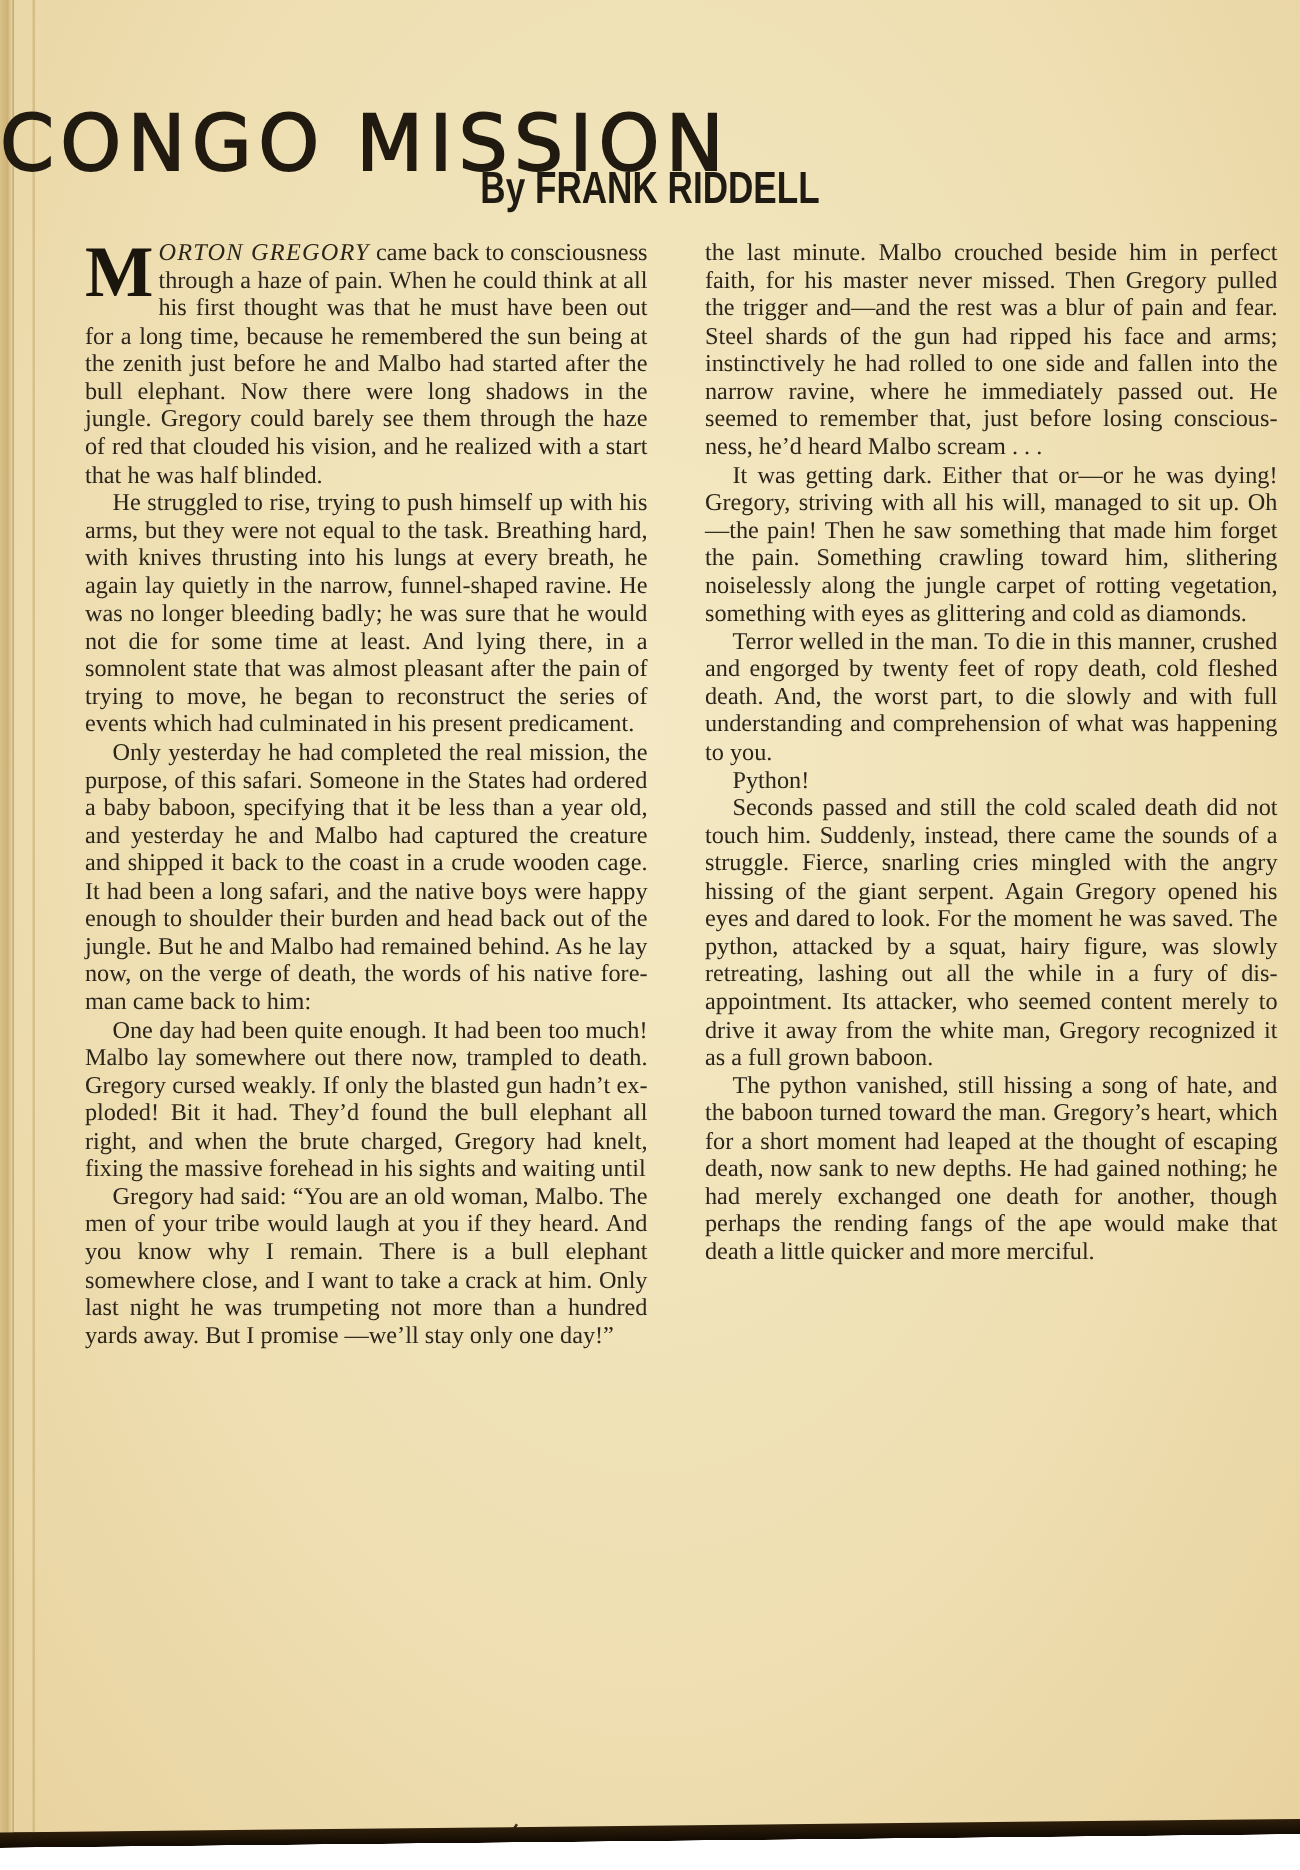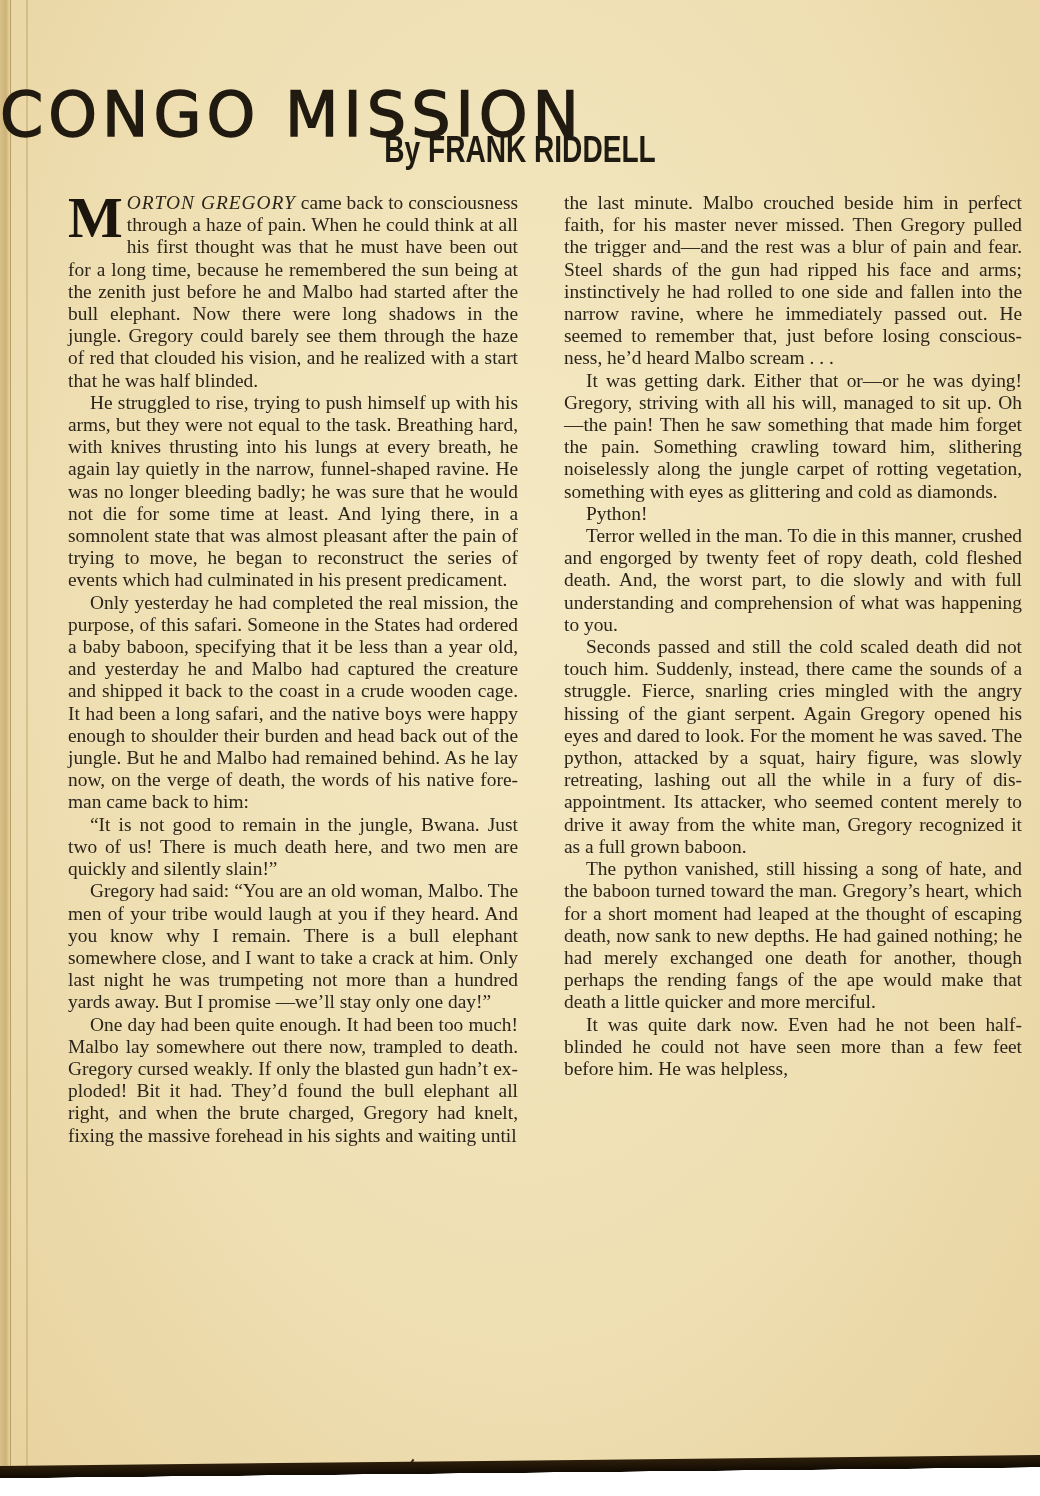--- a/index.html
+++ b/index.html
@@ -82,30 +82,28 @@
   <div class="spine"></div>
   <div class="spine2"></div>
 
   <h1 class="title">CONGO MISSION</h1>
   <div class="byline">By FRANK RIDDELL</div>
 
   <div class="col left">
     <p class="first"><span class="dropcap">M</span><span class="lead-caps">ORTON GREGORY</span><span> came back to consciousness through a haze of pain. When he could think at all his first thought was that he must have been out for a long time, because he remembered the sun being at the zenith just before he and Malbo had started after the bull elephant. Now there were long shadows in the jungle. Gregory could barely see them through the haze of red that clouded his vision, and he realized with a start that he was half blinded.</span></p>
     <p>He struggled to rise, trying to push him­self up with his arms, but they were not equal to the task. Breathing hard, with knives thrusting into his lungs at every breath, he again lay quietly in the narrow, funnel-shaped ravine. He was no longer bleeding badly; he was sure that he would not die for some time at least. And lying there, in a somnolent state that was almost pleasant after the pain of trying to move, he began to reconstruct the series of events which had culminated in his present predicament.</p>
     <p>Only yesterday he had completed the real mission, the purpose, of this safari. Someone in the States had ordered a baby baboon, specifying that it be less than a year old, and yesterday he and Malbo had captured the creature and shipped it back to the coast in a crude wooden cage. It had been a long safari, and the native boys were happy enough to shoulder their burden and head back out of the jungle. But he and Malbo had remained behind. As he lay now, on the verge of death, the words of his native fore­man came back to him:</p>
-    <p>“It is not good to remain in the jungle, Bwana. Just two of us! There is much death here, and two men are quickly and silently slain!”</p>
+    <p>One day had been quite enough. It had been too much! Malbo lay somewhere out there now, trampled to death. Gregory cursed weakly. If only the blasted gun hadn’t ex­ploded! Bit it had. They’d found the bull elephant all right, and when the brute charged, Gregory had knelt, fixing the mas­sive forehead in his sights and waiting until</p>
     <p>Gregory had said: “You are an old woman, Malbo. The men of your tribe would laugh at you if they heard. And you know why I remain. There is a bull elephant somewhere close, and I want to take a crack at him. Only last night he was trumpeting not more than a hundred yards away. But I promise —we’ll stay only one day!”</p>
-    <p>One day had been quite enough. It had been too much! Malbo lay somewhere out there now, trampled to death. Gregory cursed weakly. If only the blasted gun hadn’t ex­ploded! Bit it had. They’d found the bull elephant all right, and when the brute charged, Gregory had knelt, fixing the mas­sive forehead in his sights and waiting until</p>
   </div>
 
   <div class="col right">
     <p class="first">the last minute. Malbo crouched beside him in perfect faith, for his master never missed. Then Gregory pulled the trigger and—and the rest was a blur of pain and fear. Steel shards of the gun had ripped his face and arms; instinctively he had rolled to one side and fallen into the narrow ravine, where he immediately passed out. He seemed to re­member that, just before losing conscious­ness, he’d heard Malbo scream . . .</p>
     <p>It was getting dark. Either that or—or he was dying! Gregory, striving with all his will, managed to sit up. Oh—the pain! Then he saw something that made him forget the pain. Something crawling toward him, slither­ing noiselessly along the jungle carpet of rotting vegetation, something with eyes as glittering and cold as diamonds.</p>
+    <p>Terror welled in the man. To die in this manner, crushed and engorged by twenty feet of ropy death, cold fleshed death. And, the worst part, to die slowly and with full understanding and comprehension of what was happening to you.</p>
     <p>Python!</p>
-    <p>Terror welled in the man. To die in this manner, crushed and engorged by twenty feet of ropy death, cold fleshed death. And, the worst part, to die slowly and with full understanding and comprehension of what was happening to you.</p>
     <p>Seconds passed and still the cold scaled death did not touch him. Suddenly, instead, there came the sounds of a struggle. Fierce, snarling cries mingled with the angry hissing of the giant serpent. Again Gregory opened his eyes and dared to look. For the moment he was saved. The python, attacked by a squat, hairy figure, was slowly retreating, lashing out all the while in a fury of dis­appointment. Its attacker, who seemed con­tent merely to drive it away from the white man, Gregory recognized it as a full grown baboon.</p>
     <p>The python vanished, still hissing a song of hate, and the baboon turned toward the man. Gregory’s heart, which for a short mo­ment had leaped at the thought of escaping death, now sank to new depths. He had gained nothing; he had merely exchanged one death for another, though perhaps the rend­ing fangs of the ape would make that death a little quicker and more merciful.</p>
-    <p>It was quite dark now. Even had he not been half-blinded he could not have seen more than a few feet before him. He was helpless,</p>
   </div>
 
   <div class="page-mark"></div>
 </div>
 <div class="bottom-edge"></div>
 
 </body></html>

